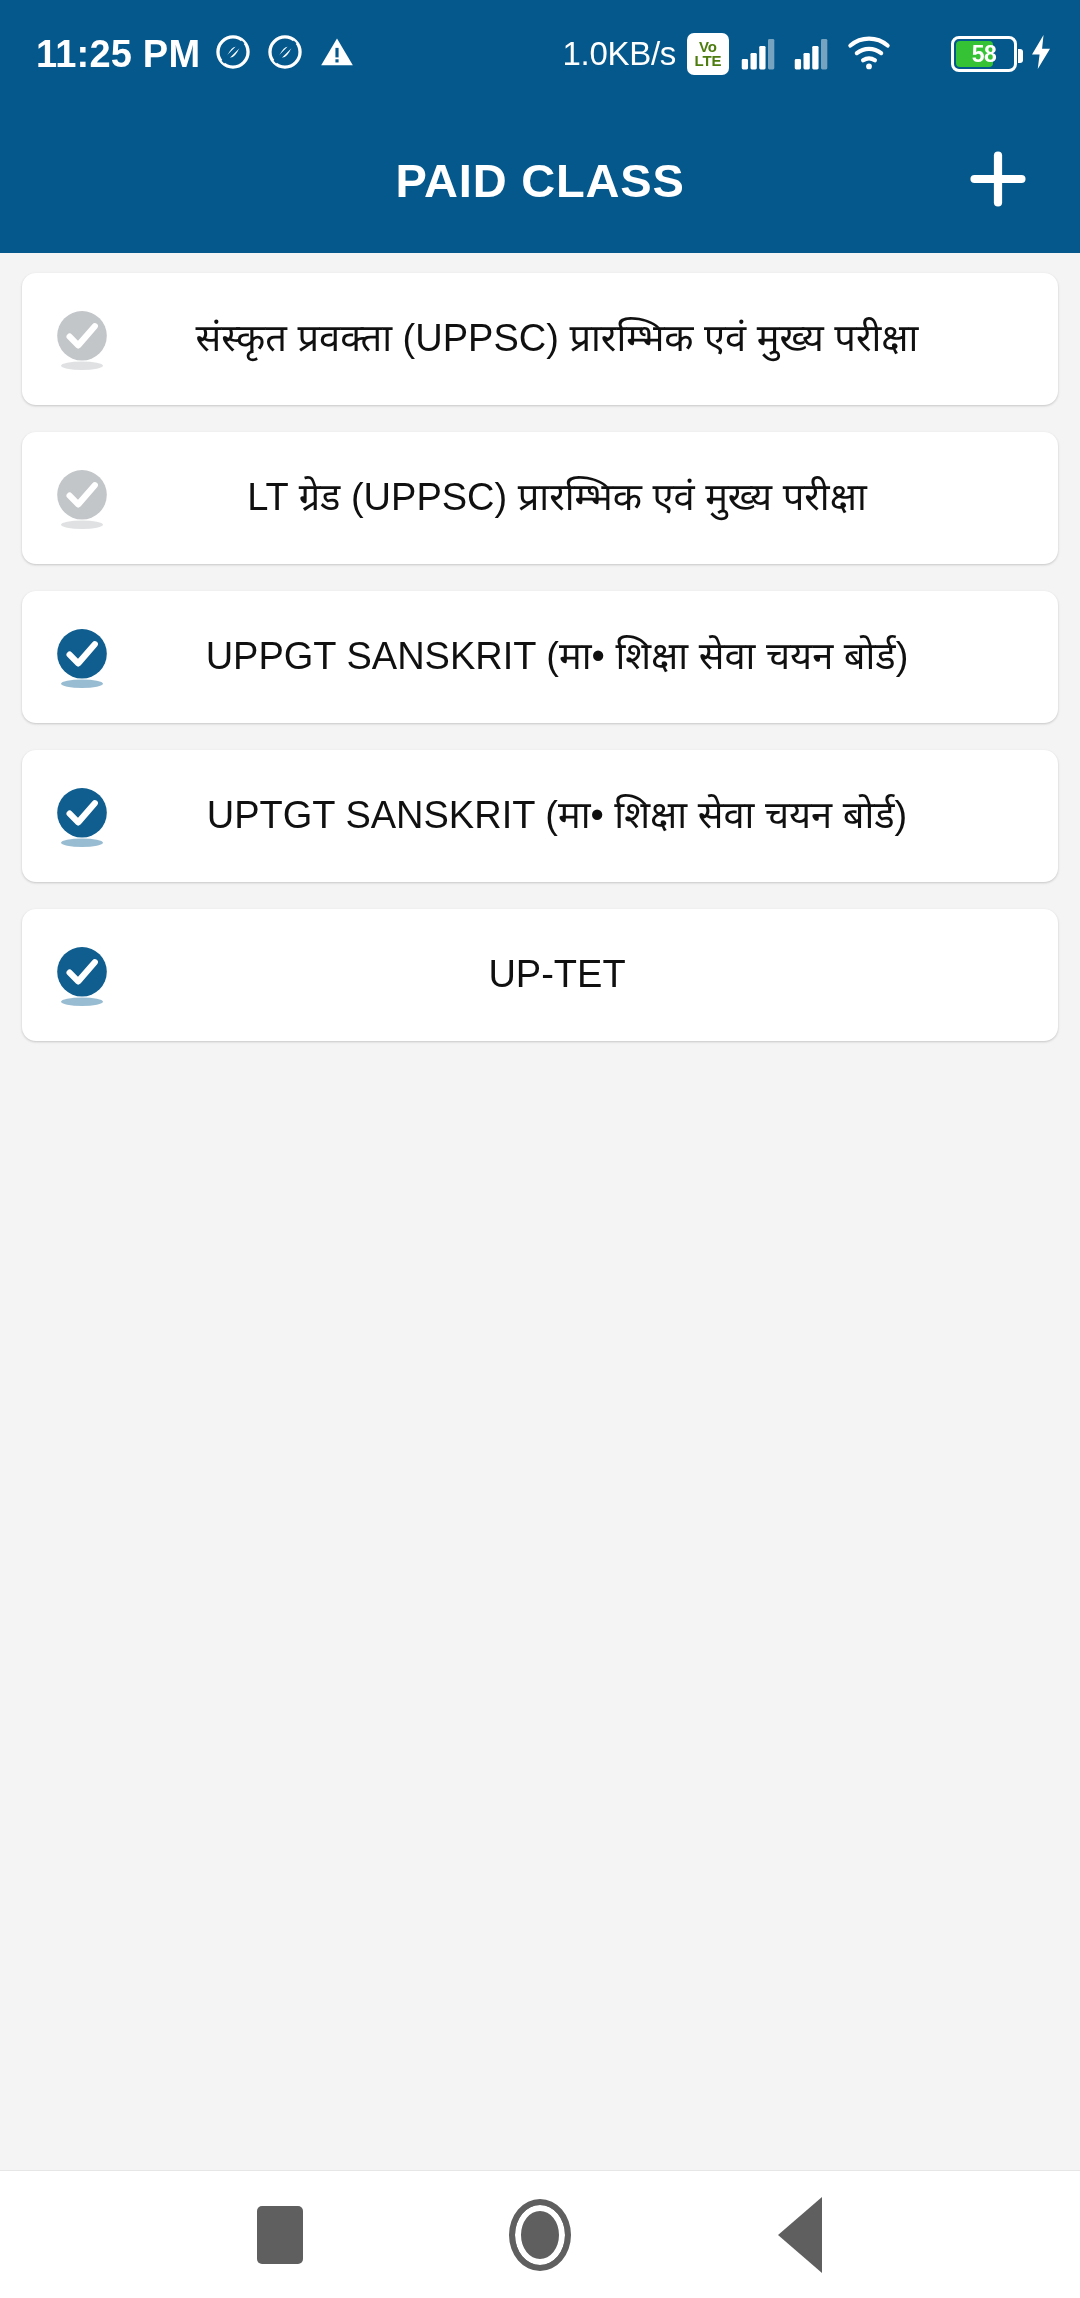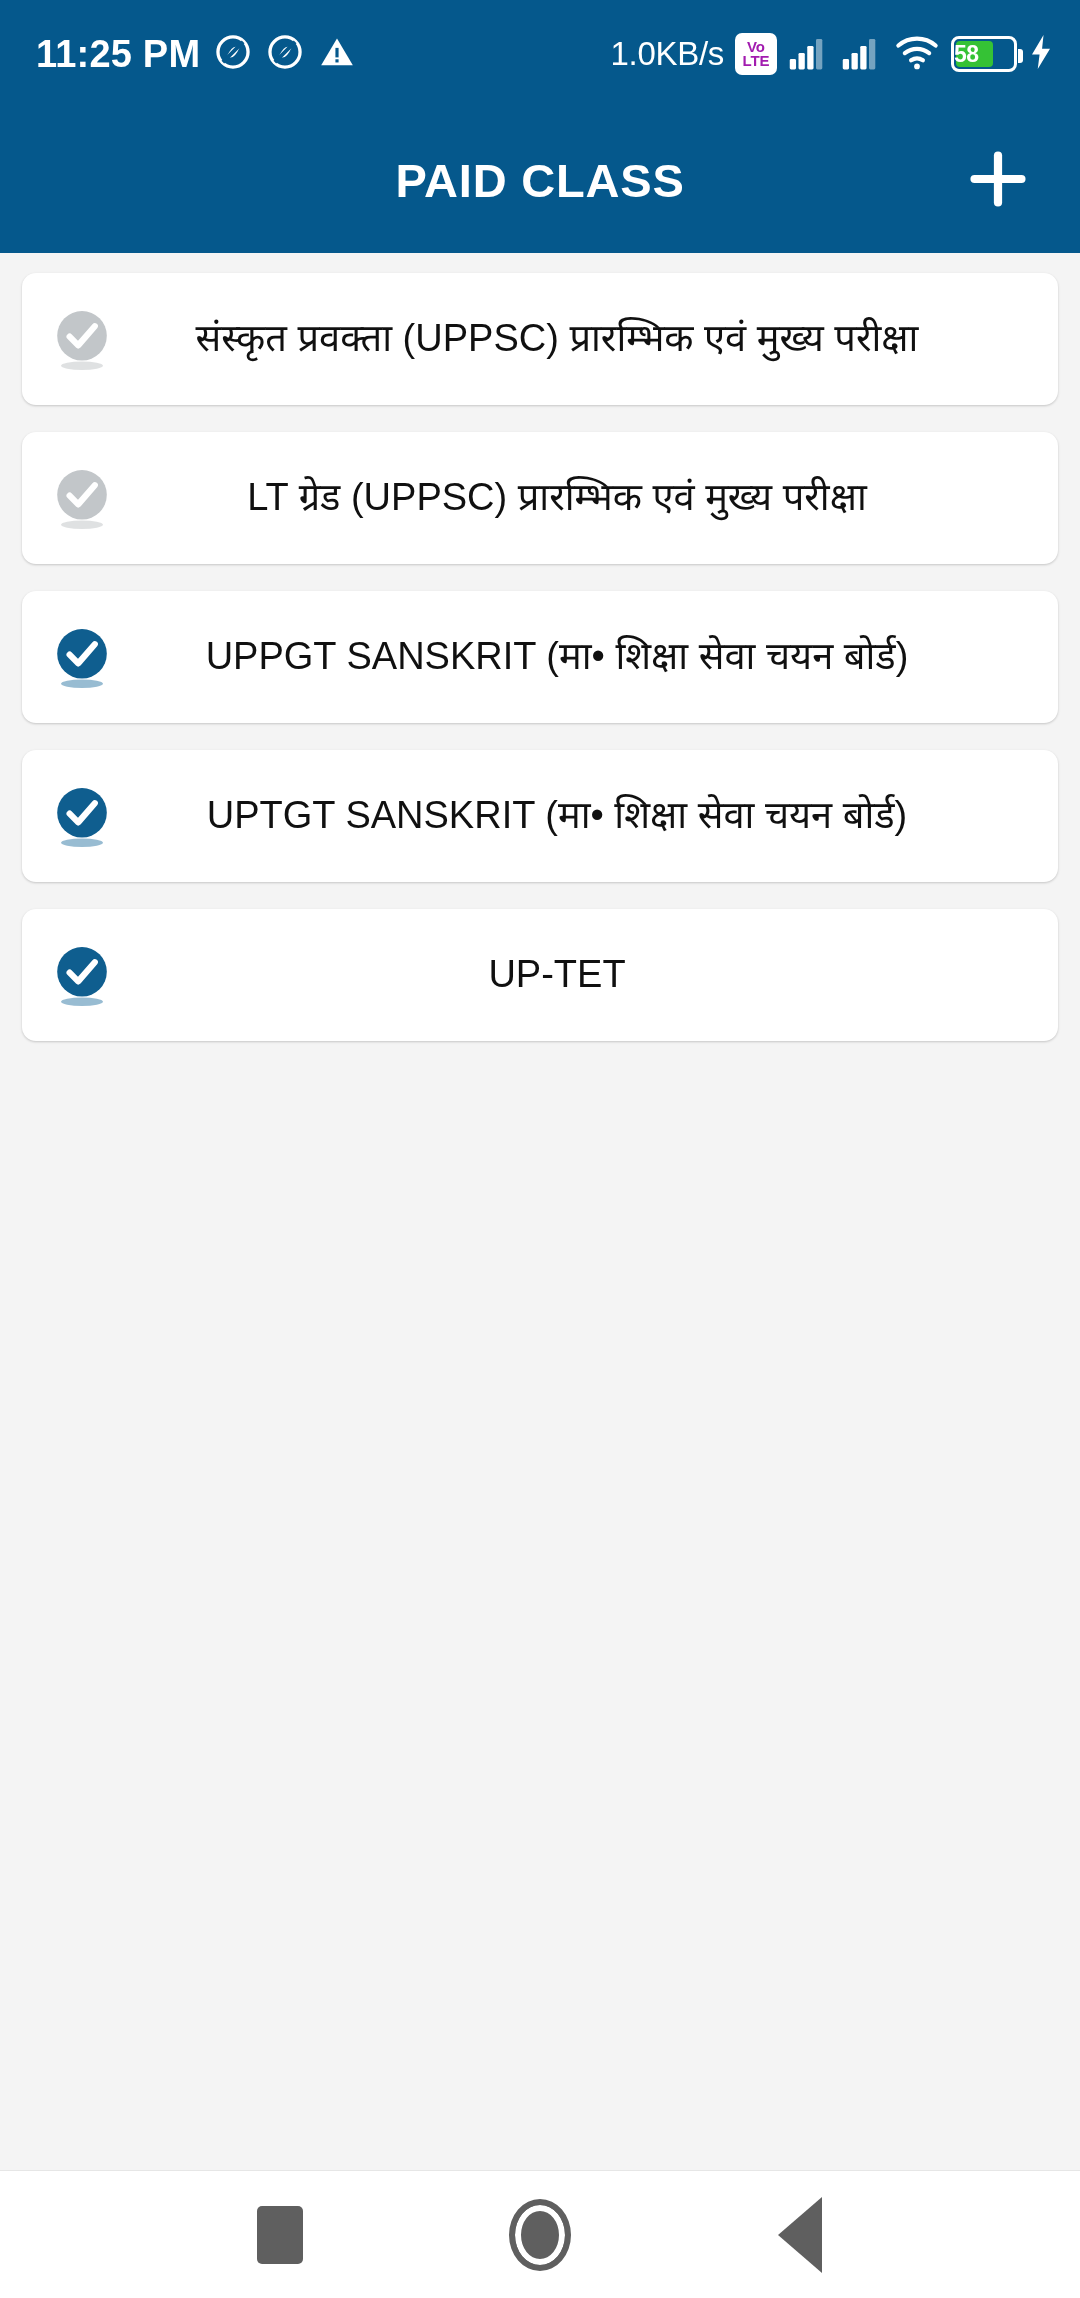--- a/index.html
+++ b/index.html
@@ -55,39 +55,41 @@
     white-space: nowrap;
     letter-spacing: -0.3px;
   }
   .icon-dnd { display: block; }
   .icon-warn { display: block; }
 
   .volte {
     width: 42px; height: 42px;
     border-radius: 7px;
     background: #ffffff;
-    color: #a21caf;
+    color: #4d7c0f;
     display: flex;
     flex-direction: column;
     align-items: center;
     justify-content: center;
     line-height: 0.95;
     font-size: 15px;
     font-weight: 700;
     flex: none;
   }
 
   .battery {
     position: relative;
     width: 66px; height: 36px;
     border: 3px solid #ffffff;
     border-radius: 8px;
     display: flex;
     align-items: center;
-    flex: none;
+    justify-content: center;
+    flex: none;
+    margin-left: 48px;
   }
   .battery::after {
     content: "";
     position: absolute;
     right: -9px; top: 10px;
     width: 5px; height: 14px;
     background: #ffffff;
     border-radius: 0 3px 3px 0;
   }
   .battery-fill {

